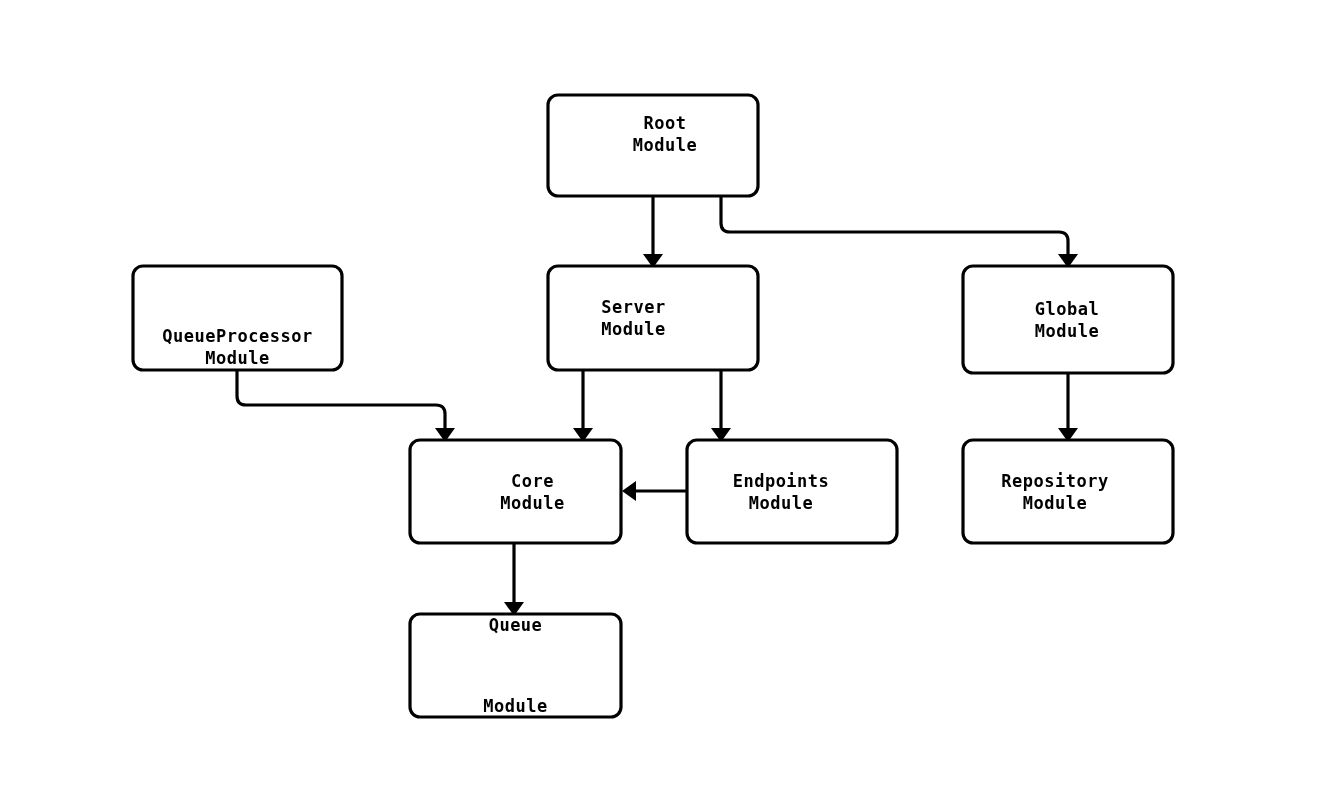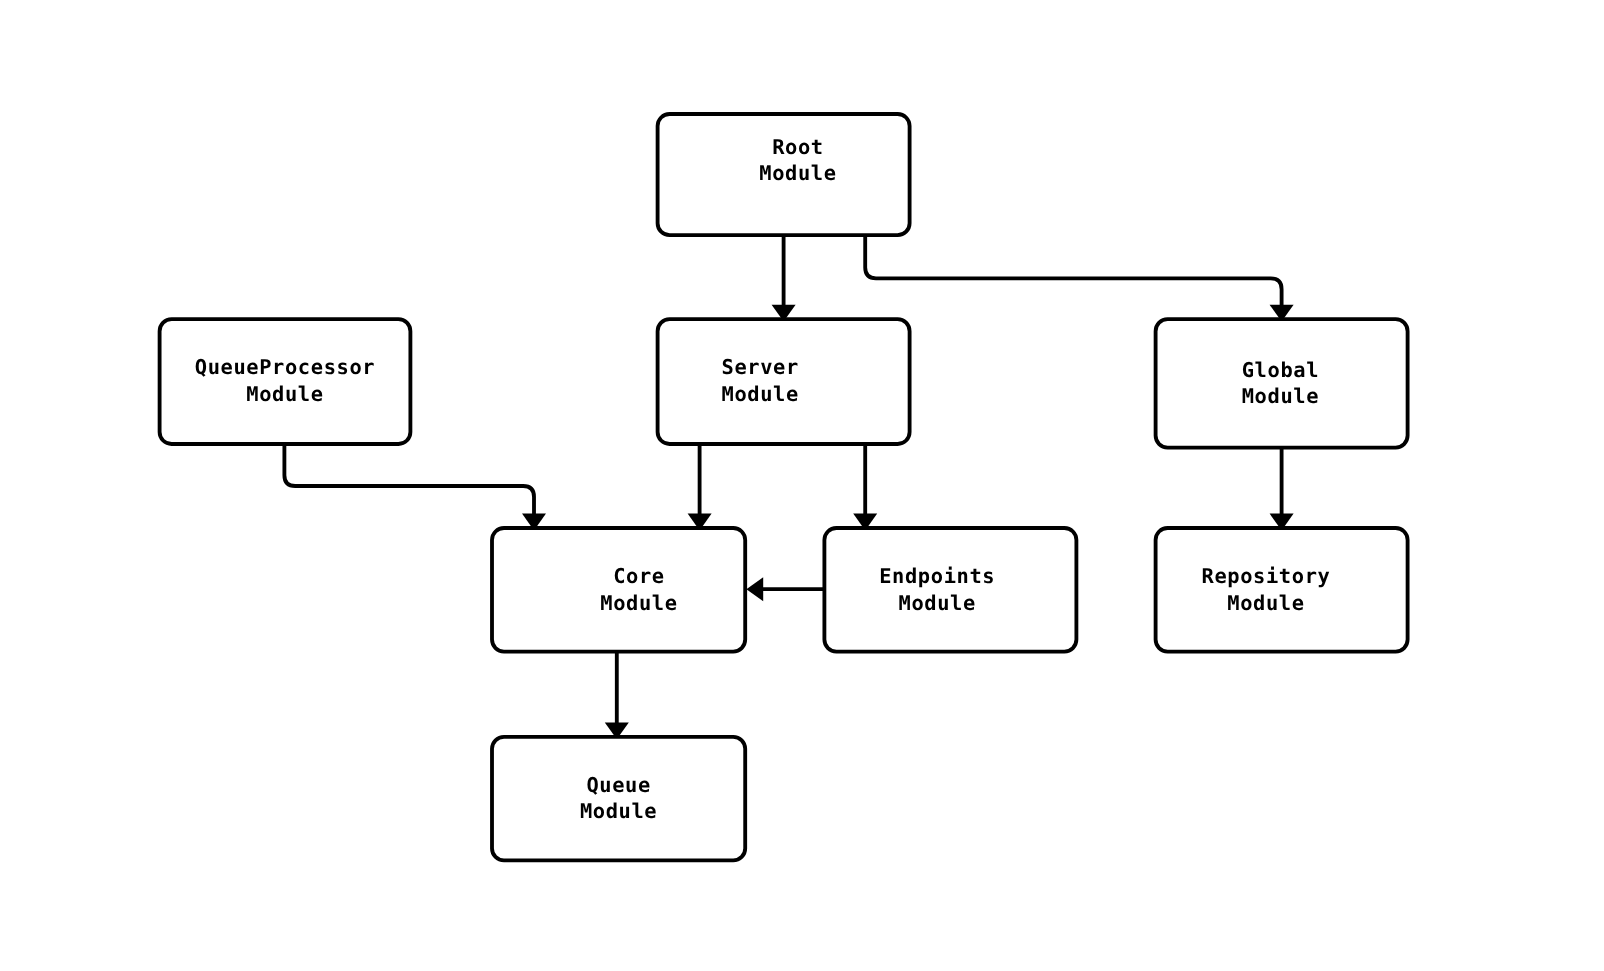--- a/index.html
+++ b/index.html
@@ -118,21 +118,21 @@
       <rect class="node-box" x="410" y="614" width="211" height="103" rx="10" ry="10"></rect>
     </g>
 
   </svg>
 
   <div class="node-label" style="left:548px; top:95px; width:210px; height:78px;padding-left:12px;">
     <span class="ln">Root</span>
     <span class="ln">Module</span>
   </div>
 
-  <div class="node-label" style="left:133px; top:254px; width:209px; height:128px;text-align:center;">
+  <div class="node-label" style="left:133px; top:283px; width:209px; height:128px;text-align:center;">
     <span class="ln">QueueProcessor</span>
     <span class="ln">Module</span>
   </div>
 
   <div class="node-label" style="left:548px; top:266px; width:171px; height:104px;">
     <span class="ln">Server</span>
     <span class="ln">Module</span>
   </div>
 
   <div class="node-label" style="left:980px; top:266px; width:174px; height:107px;">
@@ -148,18 +148,18 @@
   <div class="node-label" style="left:687px; top:440px; width:188px; height:103px;">
     <span class="ln">Endpoints</span>
     <span class="ln">Module</span>
   </div>
 
   <div class="node-label" style="left:963px; top:440px; width:184px; height:103px;">
     <span class="ln">Repository</span>
     <span class="ln">Module</span>
   </div>
 
-  <div class="node-label" style="left:410px; top:614px; width:211px; height:103px;">
+  <div class="node-label" style="left:410px; top:614px; width:211px; height:103px;justify-content:space-between;">
     <span class="ln">Queue</span>
     <span class="ln">Module</span>
   </div>
 
 </div>
 
 </body></html>

